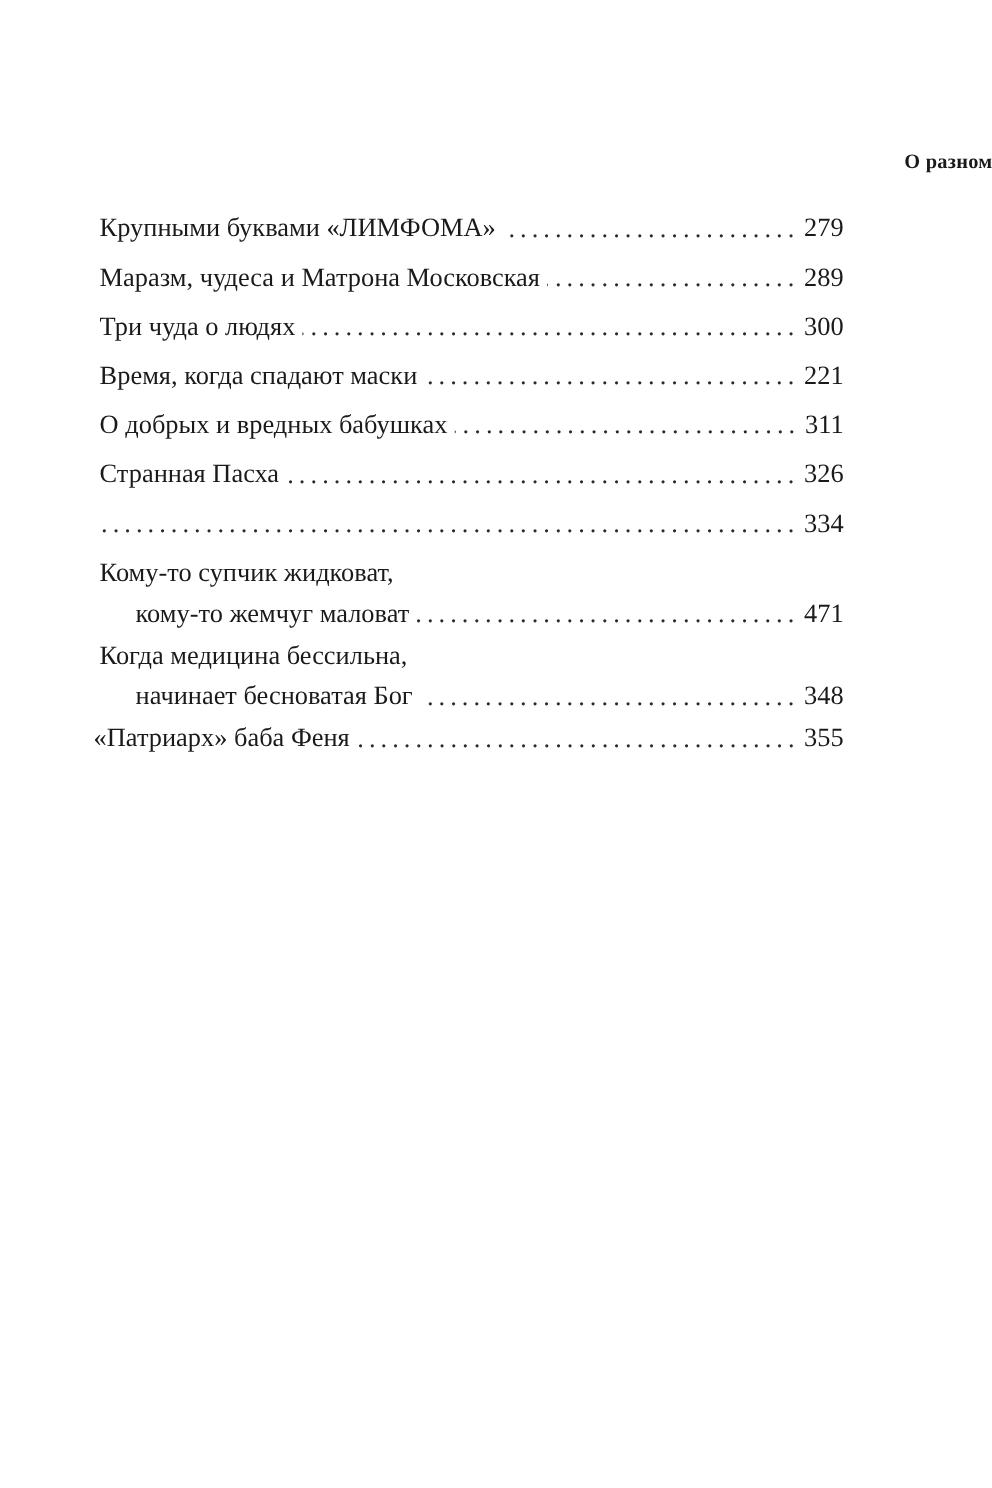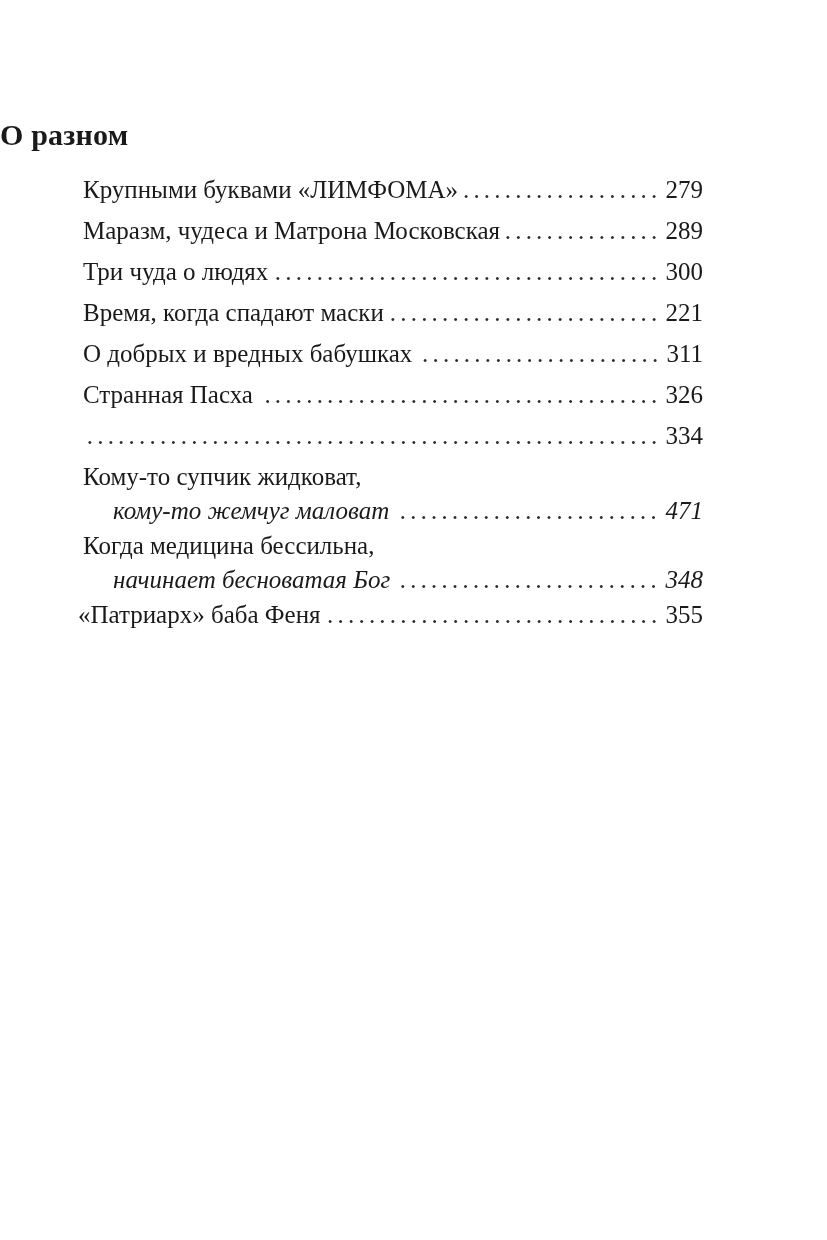--- a/index.html
+++ b/index.html
@@ -18,49 +18,48 @@
     .page {
       position: absolute;
       left: 0; top: 0;
       width: 827px; height: 1240px;
     }
     .section-title {
       position: absolute;
       top: 120px;
       left: 0;
       width: 827px;
-      text-align: left;
+      text-align: right;
       font-weight: bold;
-      font-size: 30px;
+      font-size: 17px;
       line-height: 30px;
       letter-spacing: 0.2px;
     }
     .toc {
       position: absolute;
       left: 83px;
       top: 173px;
       width: 620px;
     }
     .toc-entry {
       position: relative;
-      font-size: 25px;
+      font-size: 22px;
       line-height: 34px;
       margin-bottom: 7px;
     }
     .toc-entry.multi {
       margin-bottom: 1px;
     }
     .toc-entry .line {
       display: flex;
       align-items: baseline;
       white-space: nowrap;
     }
     .toc-entry .line.indent {
       padding-left: 30px;
-      font-style: italic;
     }
     .toc-entry .text {
       flex: 0 0 auto;
       padding-right: 6px;
     }
     .toc-entry .leader {
       flex: 1 1 auto;
       overflow: hidden;
       white-space: nowrap;
       letter-spacing: 4.2px;

